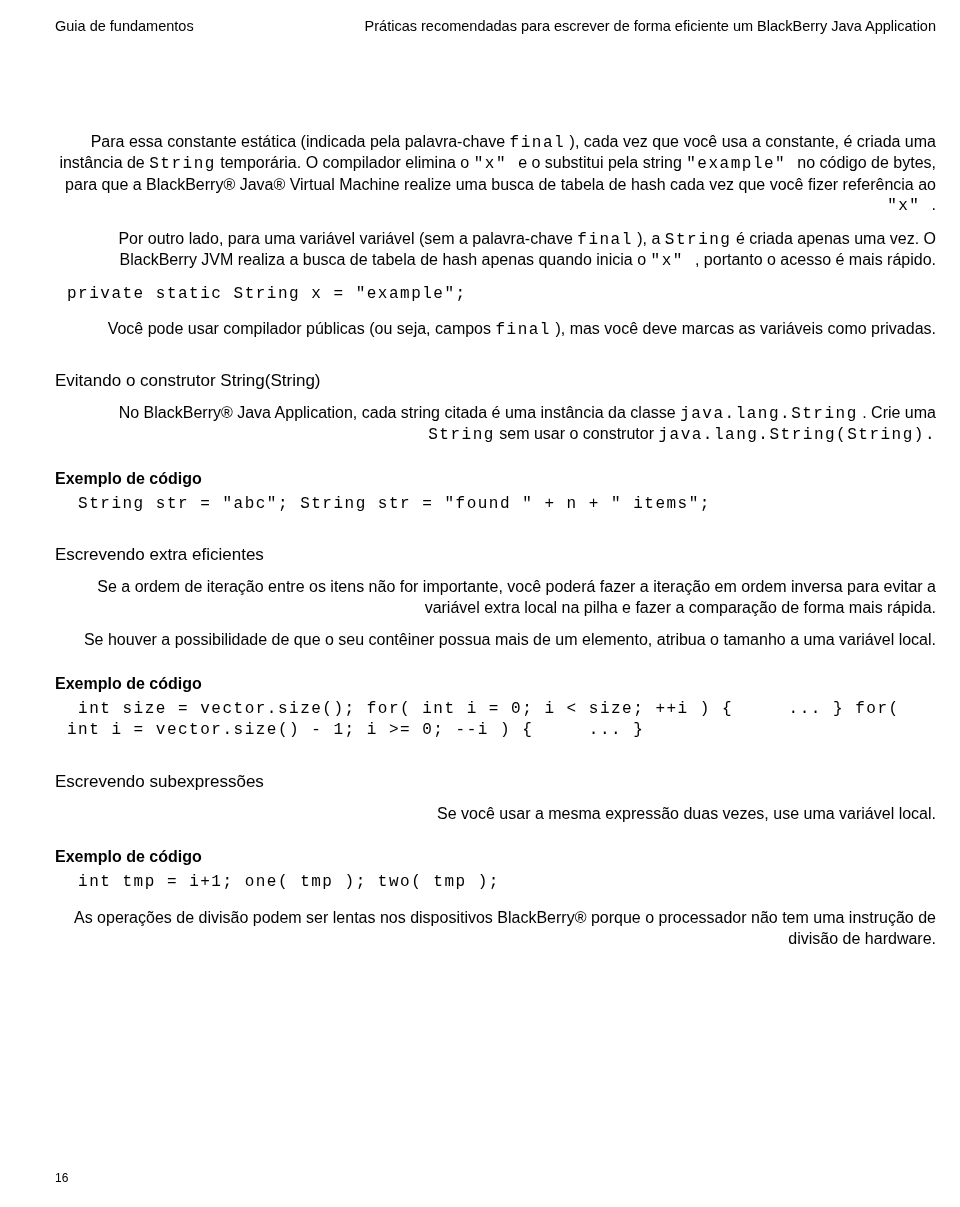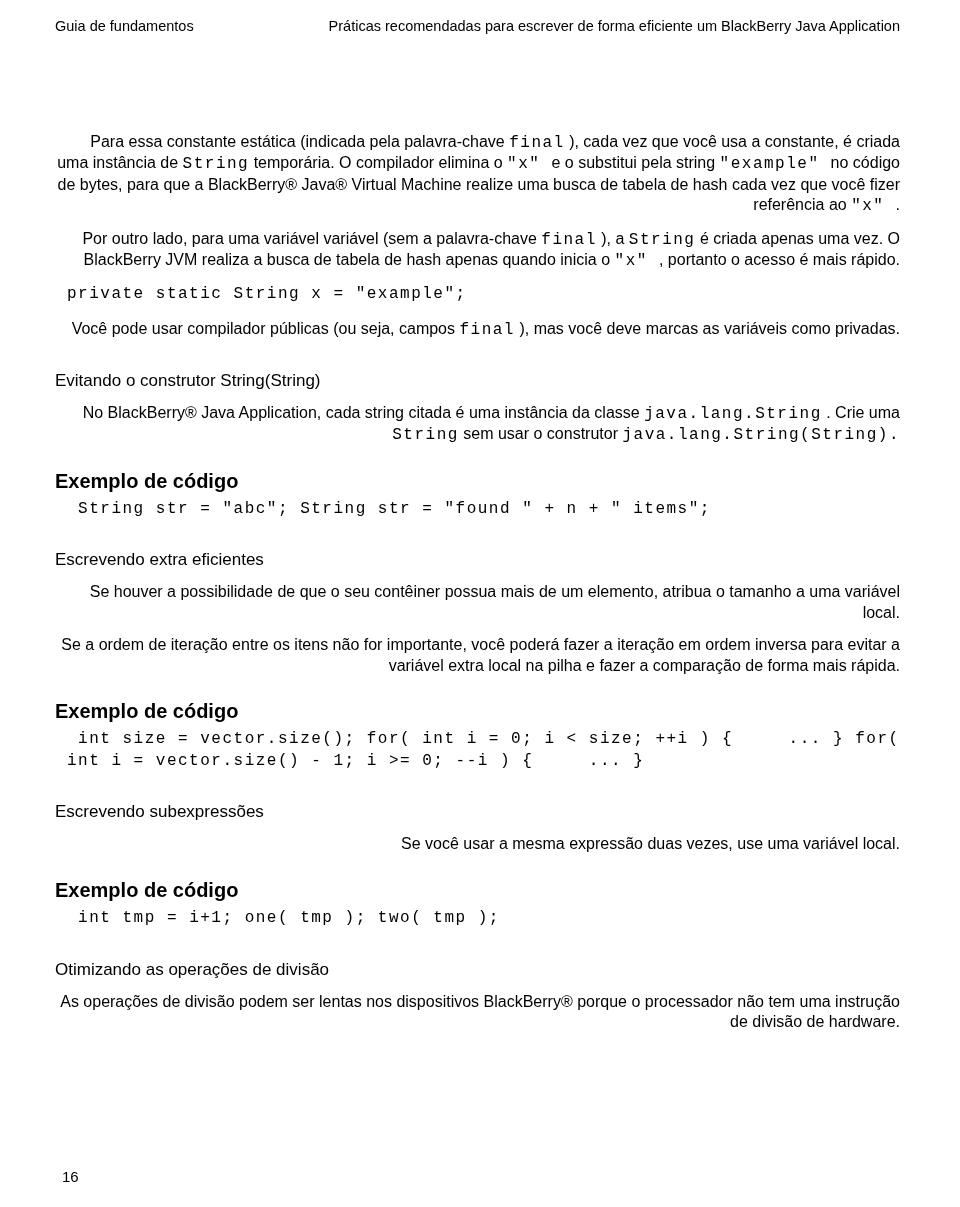--- a/index.html
+++ b/index.html
@@ -10,21 +10,21 @@
     height: 1207px;
     background: #fff;
     font-family: "Segoe UI", "Helvetica Neue", Arial, sans-serif;
     color: #000;
     font-weight: 300;
   }
   .page {
     box-sizing: border-box;
     width: 960px;
     height: 1207px;
-    padding: 18px 60px 24px 55px;
+    padding: 18px 24px 24px 55px;
     position: relative;
   }
   .hdr {
     display: flex;
     justify-content: space-between;
     font-size: 14.5px;
     color: #000;
     font-weight: 300;
     margin-bottom: 98px;
   }
@@ -34,43 +34,43 @@
     margin: 0 0 12px 0;
     font-weight: 300;
     text-align: right;
   }
   .body h2 {
     font-size: 17px;
     font-weight: 300;
     margin: 30px 0 12px 0;
   }
   .body h3 {
-    font-size: 20px;
+    font-size: 16px;
     font-weight: 600;
     margin: 24px 0 6px 0;
   }
   .mono {
     font-family: "Courier New", Courier, monospace;
     letter-spacing: 1.5px;
     font-weight: 400;
   }
   pre.code {
     font-family: "Courier New", Courier, monospace;
     letter-spacing: 1.5px;
     font-size: 16px;
     margin: 0 0 14px 12px;
     white-space: pre-wrap;
     word-break: break-word;
     line-height: 1.35;
   }
   .pgnum {
     position: absolute;
-    left: 62px;
+    left: 55px;
     bottom: 22px;
-    font-size: 15px;
+    font-size: 12px;
     font-weight: 300;
   }
 </style>
 </head>
 <body>
 
 <div class="page">
   <div class="hdr">
     <span>Guia de fundamentos</span>
     <span>Práticas recomendadas para escrever de forma eficiente um BlackBerry Java Application</span>
@@ -93,29 +93,28 @@
     </p>
 
     <h2>Evitando o construtor String(String)</h2>
     <p>
       <span>No BlackBerry® Java Application, cada string citada é uma instância da classe </span><span class="mono">java.lang.String</span><span> . Crie uma </span><span class="mono">String</span><span> sem usar o construtor </span><span class="mono">java.lang.String(String).</span>
     </p>
     <h3>Exemplo de código</h3>
     <pre class="code"> String str = "abc"; String str = "found " + n + " items";</pre>
 
     <h2>Escrevendo extra eficientes</h2>
+    <p>Se a ordem de iteração entre os itens não for importante, você poderá fazer a iteração em ordem inversa para evitar a variável extra local na pilha e fazer a comparação de forma mais rápida.</p>
     <p>Se houver a possibilidade de que o seu contêiner possua mais de um elemento, atribua o tamanho a uma variável local.</p>
-    <p>Se a ordem de iteração entre os itens não for importante, você poderá fazer a iteração em ordem inversa para evitar a variável extra local na pilha e fazer a comparação de forma mais rápida.</p>
     <h3>Exemplo de código</h3>
     <pre class="code"> int size = vector.size(); for( int i = 0; i &lt; size; ++i ) {     ... } for( int i = vector.size() - 1; i &gt;= 0; --i ) {     ... }</pre>
 
     <h2>Escrevendo subexpressões</h2>
     <p>Se você usar a mesma expressão duas vezes, use uma variável local.</p>
     <h3>Exemplo de código</h3>
     <pre class="code"> int tmp = i+1; one( tmp ); two( tmp );</pre>
 
-    <h2>Otimizando as operações de divisão</h2>
     <p>As operações de divisão podem ser lentas nos dispositivos BlackBerry® porque o processador não tem uma instrução de divisão de hardware.</p>
 
   </div>
 
   <div class="pgnum">16</div>
 </div>
 
 </body></html>

